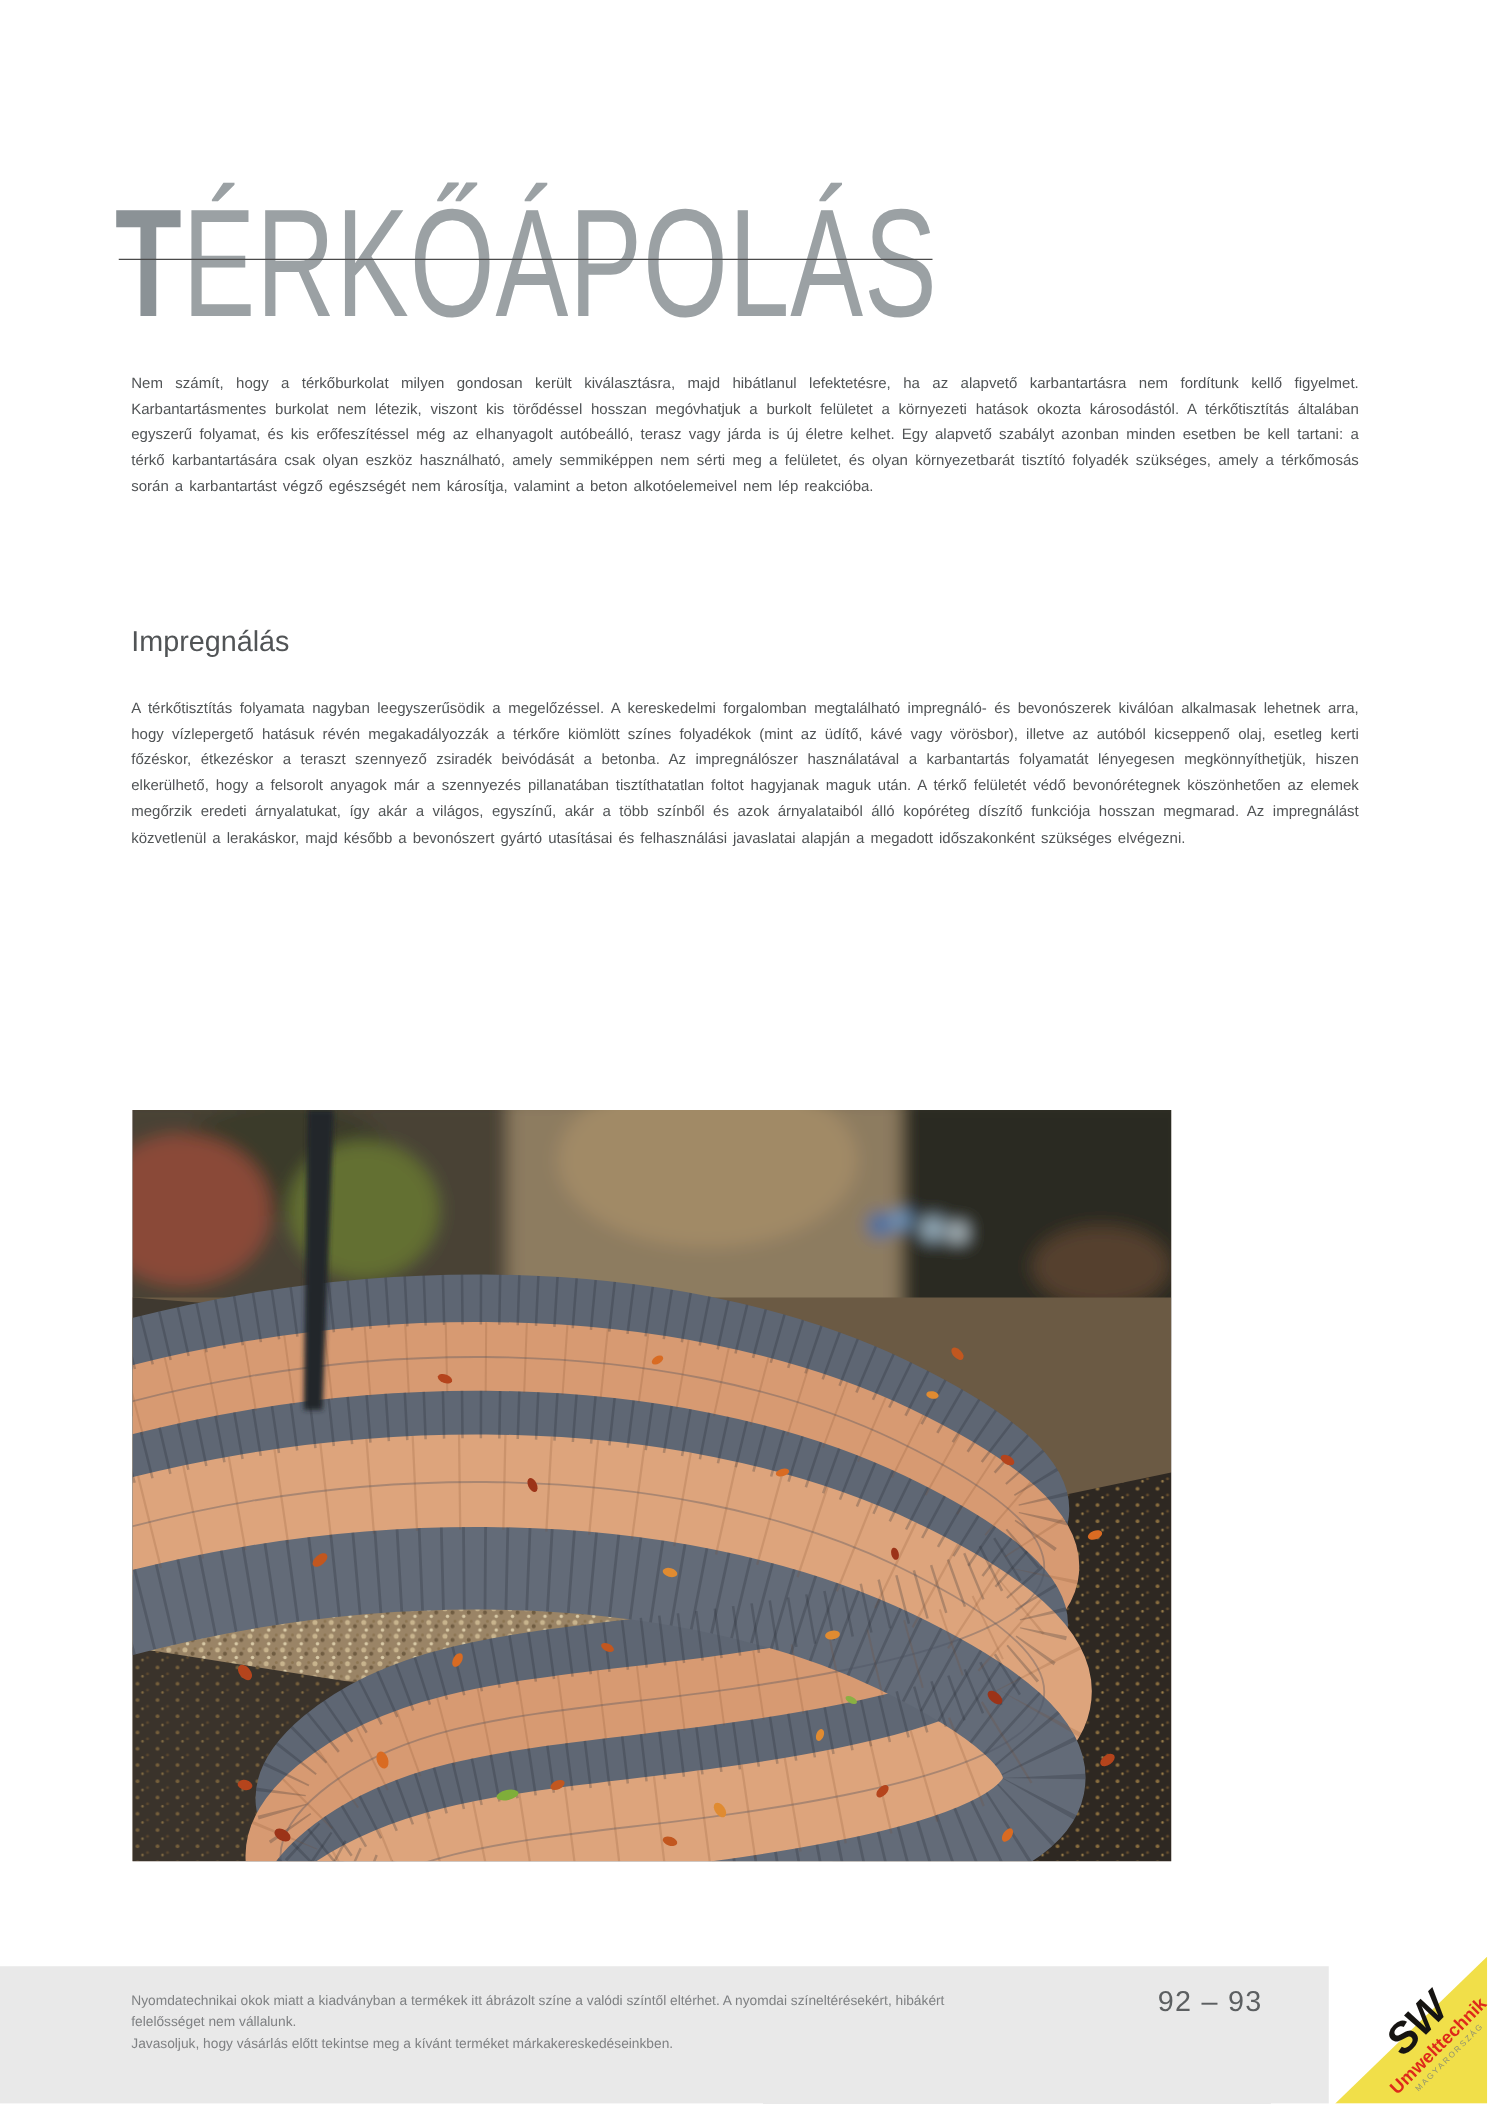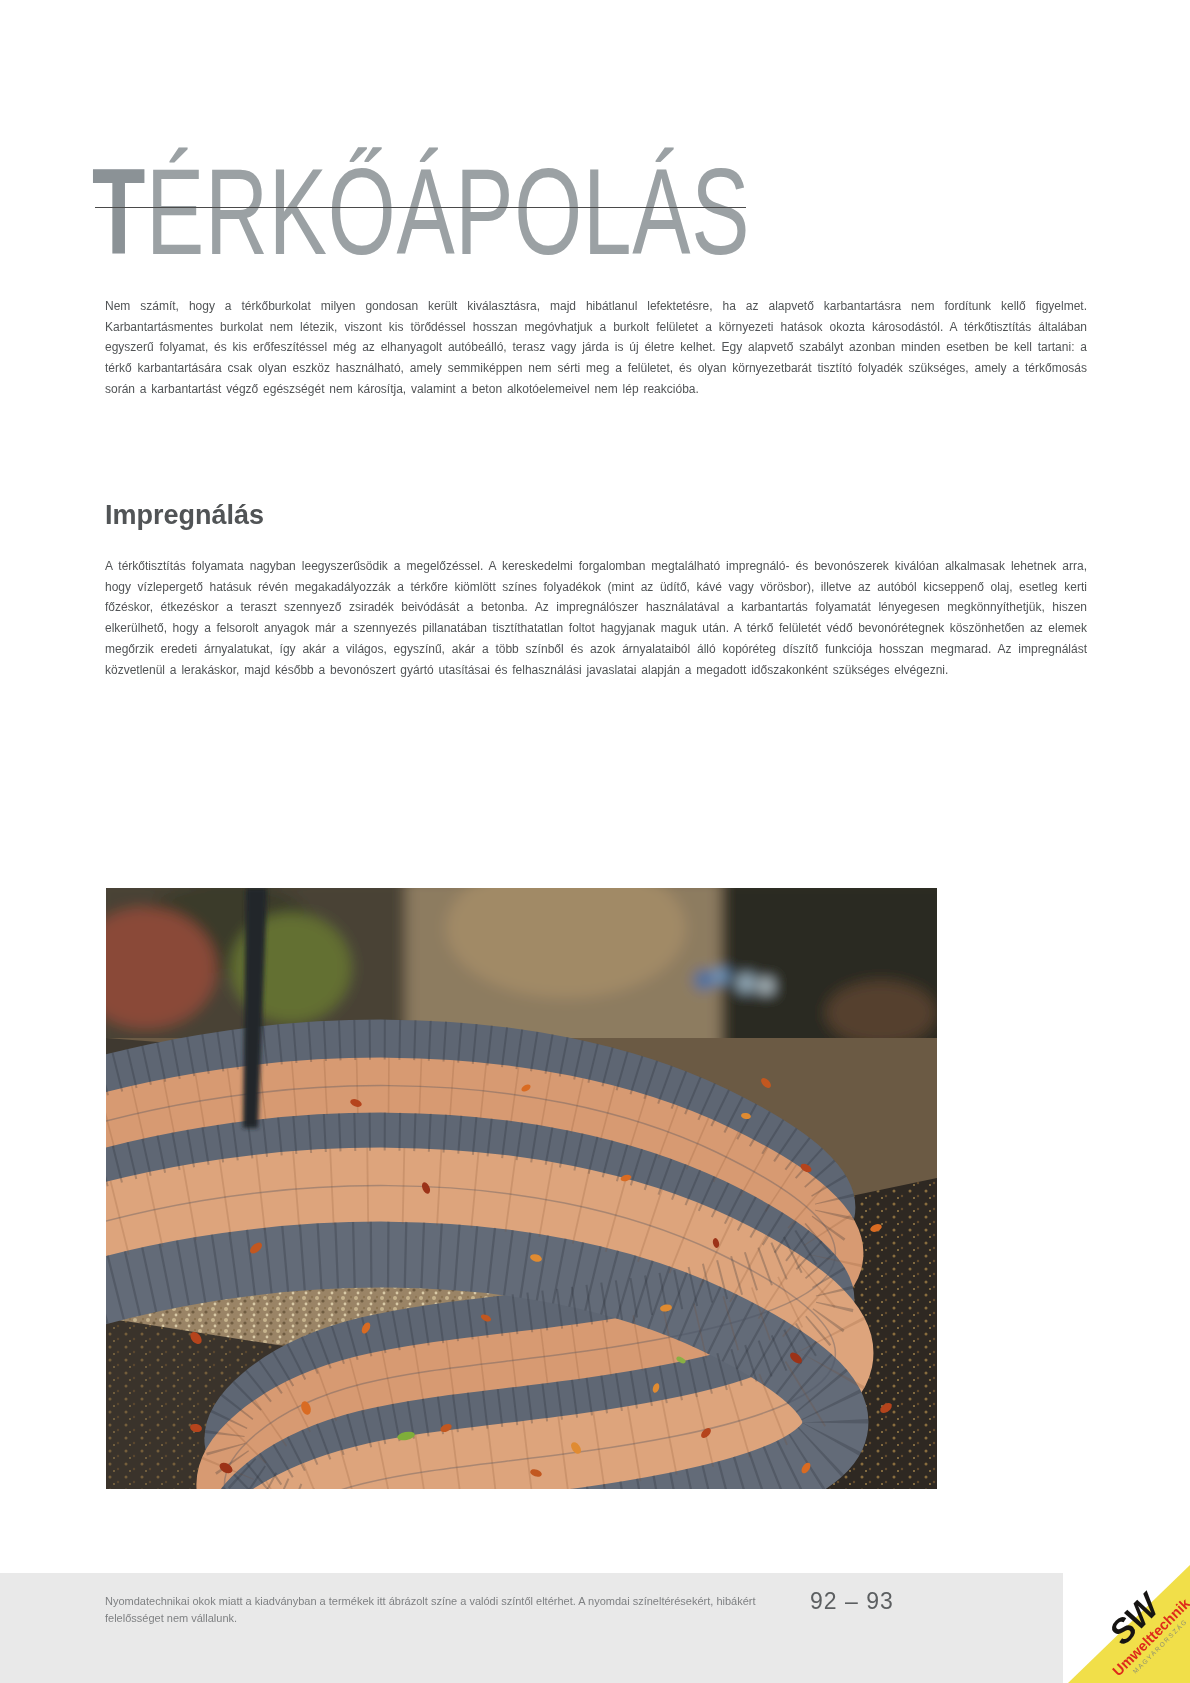--- a/index.html
+++ b/index.html
@@ -32,21 +32,21 @@
     font-size:12px;line-height:20.7px;
     text-align:justify;
     color:var(--body_text,#515456);
     word-spacing:1.5px;
     margin:0;
   }
   .p1{top:296px;}
   .p2{top:556px;}
   .subhead{
     position:absolute;left:105px;top:500px;
-    font-size:27px;font-weight:700;
+    font-size:23px;font-weight:400;
     color:var(--body_text,#4e5152);
     margin:0;
   }
   
   .photo{
     position:absolute;left:106px;top:888px;width:831px;height:601px;
     overflow:hidden;background:#4a3f33;
   }
   .photo svg{display:block;}
   
@@ -54,21 +54,21 @@
     position:absolute;left:0;top:1573px;width:1063px;height:110px;
     background:var(--footer_bg,#e9e9e9);
   }
   .disclaimer{
     position:absolute;left:105px;top:20px;width:700px;
     font-size:11px;line-height:17px;
     color:var(--footer_text,#7f8183);
   }
   .pagenum{
     position:absolute;left:810px;top:15px;width:200px;
-    font-size:23px;letter-spacing:1px;text-align:left;
+    font-size:23px;letter-spacing:1px;text-align:right;
     color:var(--pagenum_gray,#5c5f61);
   }
   
   .ribbon{
     position:absolute;right:0;bottom:0;width:122px;height:118px;
   }
   .ribbon .tri{position:absolute;left:0;top:0;}
   .ribbon-text{
     position:absolute;left:-6px;top:34px;width:160px;
     text-align:center;
@@ -201,20 +201,21 @@
         <ellipse cx="90" cy="540" rx="6" ry="4" fill="#b5441c" transform="rotate(12 90 540)"></ellipse>
         <ellipse cx="300" cy="548" rx="9" ry="4" fill="#7fae3a" transform="rotate(-12 300 548)"></ellipse>
         <ellipse cx="575" cy="472" rx="5" ry="2.5" fill="#8ab043" transform="rotate(28 575 472)"></ellipse>
       </g>
     </svg>
   </div>
 
   <div class="footer-band">
     <div class="disclaimer">
       <div>Nyomdatechnikai okok miatt a kiadványban a termékek itt ábrázolt színe a valódi színtől eltérhet. A nyomdai színeltérésekért, hibákért felelősséget nem vállalunk.</div>
+      <div>Javasoljuk, hogy vásárlás előtt tekintse meg a kívánt terméket márkakereskedéseinkben.</div>
     </div>
     <div class="pagenum">92 – 93</div>
   </div>
 
   <div class="ribbon">
     <svg class="tri" width="122" height="118" viewBox="0 0 122 118">
       <polygon points="0,118 122,0 122,118" fill="#f1df49"></polygon>
     </svg>
     <div class="ribbon-text">
       <span class="ribbon-sw">SW</span>

